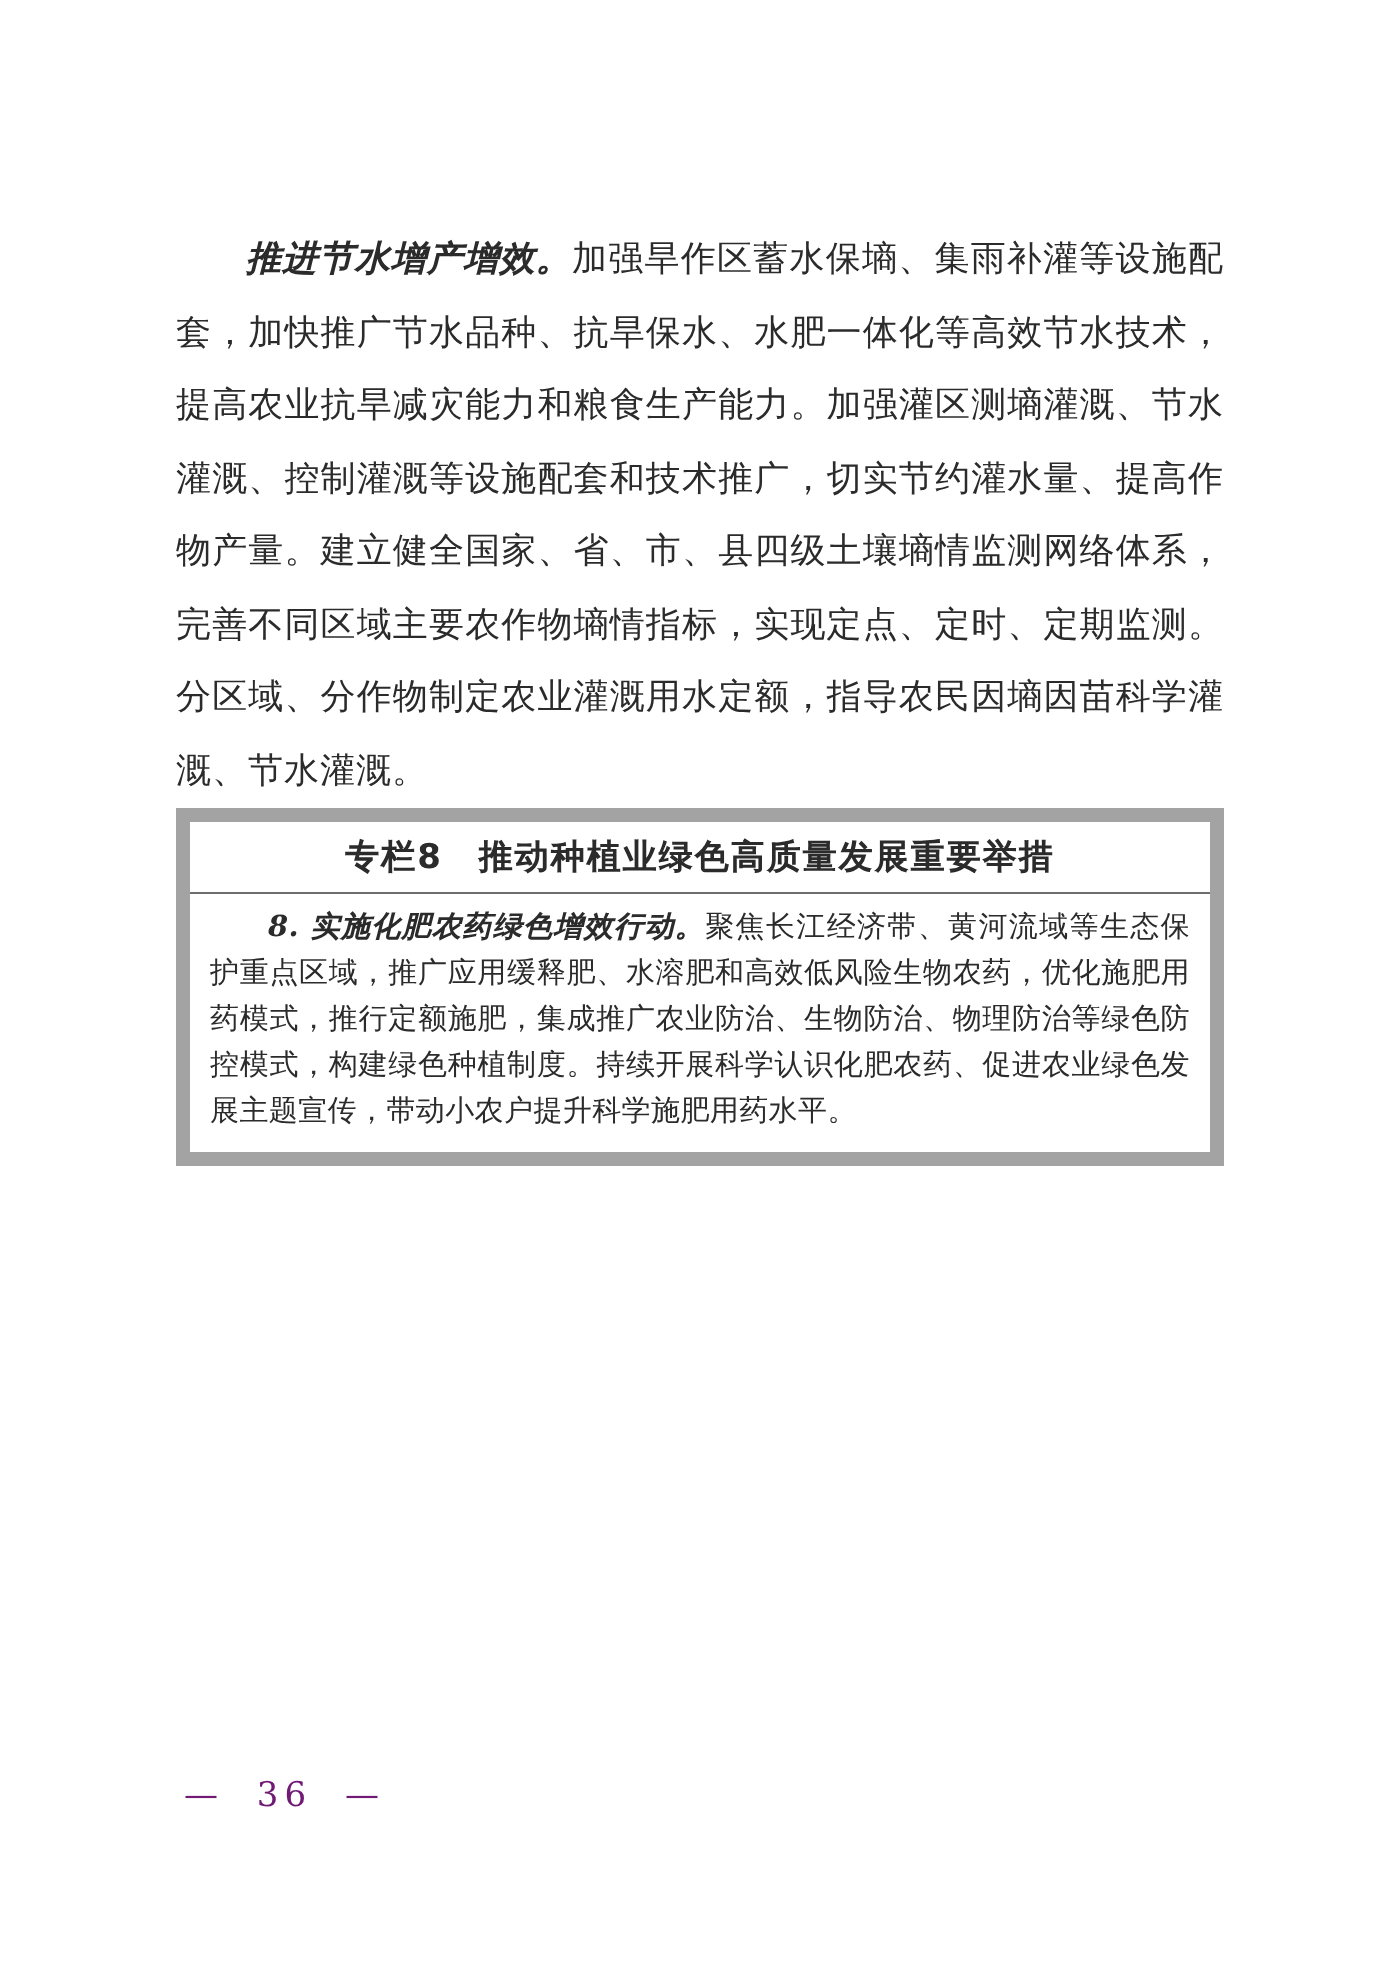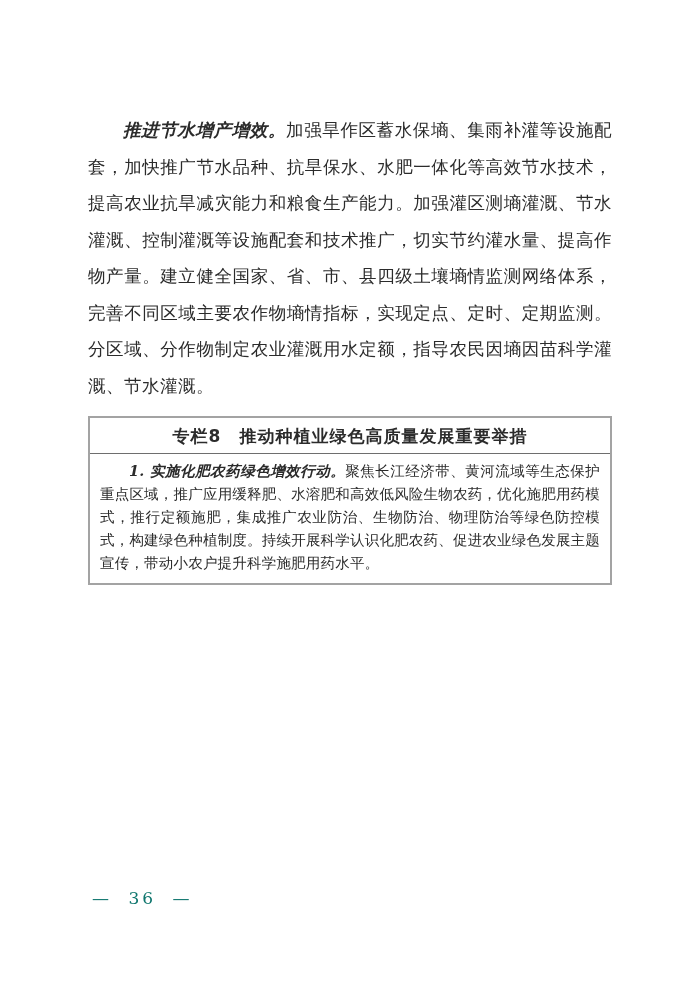--- a/index.html
+++ b/index.html
@@ -29,22 +29,22 @@
     text-align: justify;
     text-justify: inter-character;
     text-indent: 2em;
     letter-spacing: 0.5px;
   }
   .lead {
     font-weight: 700;
     font-style: italic;
   }
   .callout {
-    margin-top: 12px;
-    border: 2px solid #a3a3a3;
+    margin-top: 0;
+    border: 7px solid #a3a3a3;
     background: #ffffff;
   }
   .callout-title {
     text-align: center;
     font-weight: 700;
     font-size: 17px;
     line-height: 22px;
     padding: 7px 0 6px 0;
     border-bottom: 1px solid #6e6e6e;
     letter-spacing: 1px;
@@ -59,33 +59,33 @@
     text-indent: 2em;
     letter-spacing: 0.2px;
   }
   .footer {
     position: absolute;
     left: 92px;
     top: 888px;
     font-size: 17px;
     letter-spacing: 3px;
     word-spacing: 8px;
-    color: #0f766e;
+    color: #701a75;
   }
 </style>
 </head>
 <body>
 
 <div class="page">
   <div class="content">
 
     <p class="para"><span class="lead">推进节水增产增效。</span><span>加强旱作区蓄水保墒、集雨补灌等设施配套，加快推广节水品种、抗旱保水、水肥一体化等高效节水技术，提高农业抗旱减灾能力和粮食生产能力。加强灌区测墒灌溉、节水灌溉、控制灌溉等设施配套和技术推广，切实节约灌水量、提高作物产量。建立健全国家、省、市、县四级土壤墒情监测网络体系，完善不同区域主要农作物墒情指标，实现定点、定时、定期监测。分区域、分作物制定农业灌溉用水定额，指导农民因墒因苗科学灌溉、节水灌溉。</span></p>
 
 
     <div class="callout">
       <div class="callout-title">专栏8　推动种植业绿色高质量发展重要举措</div>
-      <div class="callout-body"><span class="lead">1. 实施化肥农药绿色增效行动。</span><span>聚焦长江经济带、黄河流域等生态保护重点区域，推广应用缓释肥、水溶肥和高效低风险生物农药，优化施肥用药模式，推行定额施肥，集成推广农业防治、生物防治、物理防治等绿色防控模式，构建绿色种植制度。持续开展科学认识化肥农药、促进农业绿色发展主题宣传，带动小农户提升科学施肥用药水平。</span></div>
+      <div class="callout-body"><span class="lead">8. 实施化肥农药绿色增效行动。</span><span>聚焦长江经济带、黄河流域等生态保护重点区域，推广应用缓释肥、水溶肥和高效低风险生物农药，优化施肥用药模式，推行定额施肥，集成推广农业防治、生物防治、物理防治等绿色防控模式，构建绿色种植制度。持续开展科学认识化肥农药、促进农业绿色发展主题宣传，带动小农户提升科学施肥用药水平。</span></div>
     </div>
 
   </div>
 
   <div class="footer">— 36 —</div>
 </div>
 
 </body></html>

